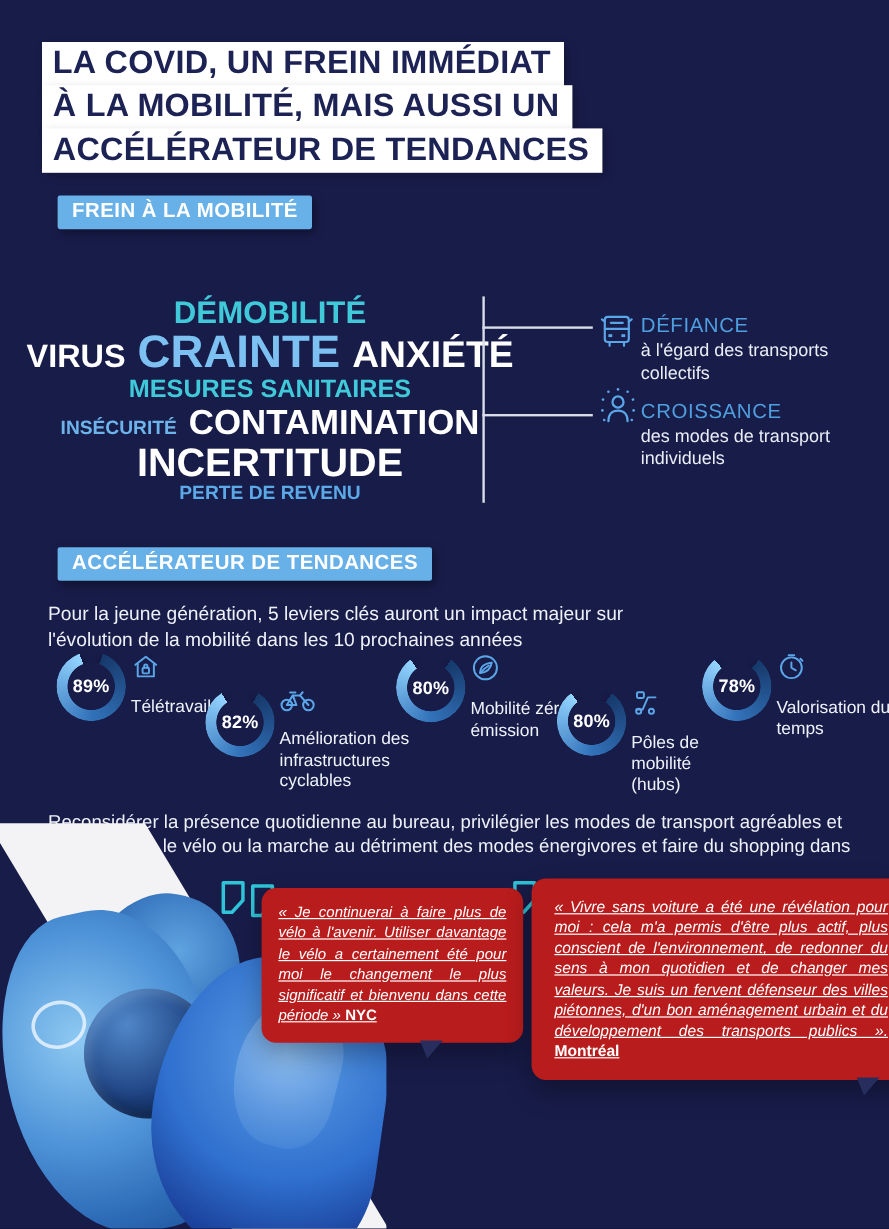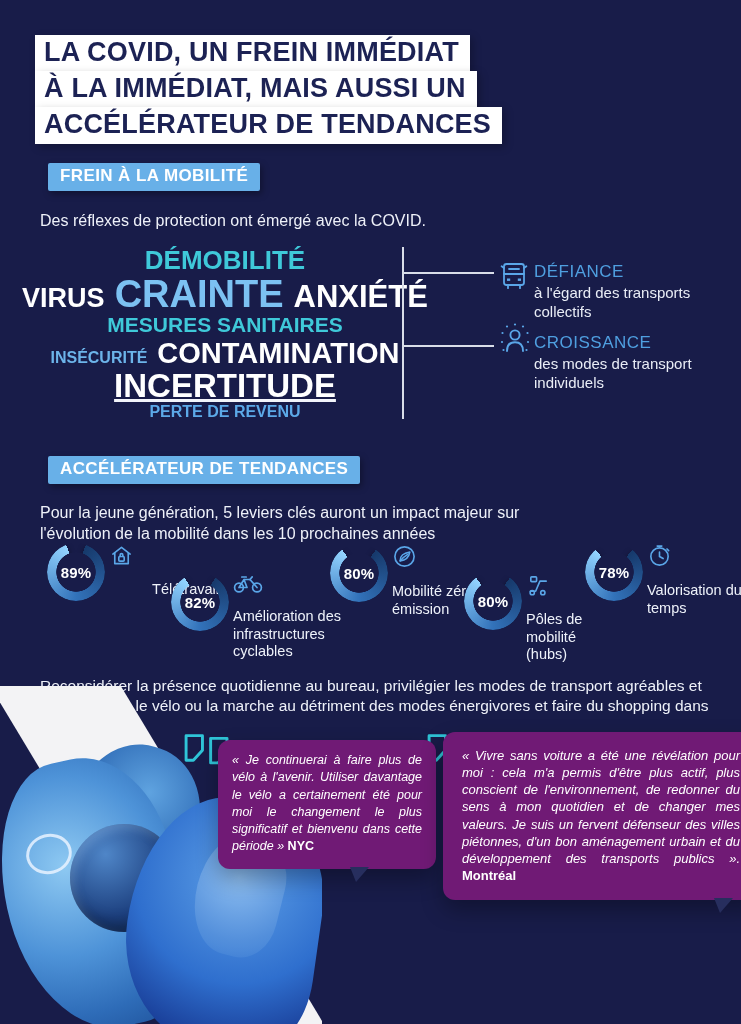--- a/index.html
+++ b/index.html
@@ -24,21 +24,21 @@
     border-radius:2px;box-shadow:2px 3px 7px rgba(0,0,0,.35);white-space:nowrap;
   }
   .badge-frein{left:48px;top:163px;}
   .badge-accel{left:48px;top:456px;}
   .subtitle{position:absolute;left:40px;top:196px;font-size:16px;color:#eef1f9;}
   .intro{position:absolute;left:40px;top:487px;width:500px;font-size:16px;line-height:1.3;color:#eef1f9;}
   .conclusion{position:absolute;left:40px;top:660px;width:678px;font-size:15.5px;line-height:1.35;color:#eef1f9;}
   
   .cloud{position:absolute;left:30px;top:245px;width:390px;text-align:center;font-weight:bold;}
   .cloud-row{display:flex;justify-content:center;align-items:baseline;gap:10px;white-space:nowrap;}
-  .r1{height:28px;} .r2{height:40px;} .r3{height:30px;} .r4{height:24px;} .r5{height:36px;text-decoration:underline;} .r6{height:20px;}
+  .r1{height:28px;} .r2{height:40px;} .r3{height:30px;} .r4{height:24px;} .r5{height:36px;} .r6{height:20px;}
   .w-cyan-lg{color:#3fc9d9;font-size:26px;}
   .w-white-lg{color:#ffffff;font-size:27px;}
   .w-blue-xl{color:#7cc1f2;font-size:38px;}
   .w-white-md{color:#ffffff;font-size:31px;}
   .w-blue-sm{color:#6cb4ea;font-size:16px;}
   .w-white-xl{color:#ffffff;font-size:29px;}
   .w-cyan-md{color:#3fc9d9;font-size:21px;}
   .w-white-xxl{color:#ffffff;font-size:33px;}
   .w-blue-sm2{color:#5ca9e8;font-size:16px;}
   
@@ -46,39 +46,40 @@
   .bracket-h{position:absolute;height:2px;width:92px;left:402px;background:#d8dde8;}
   .bh1{top:272px;} .bh2{top:345px;}
   .outcome-icon{position:absolute;}
   .oi1{left:497px;top:258px;} .oi2{left:496px;top:320px;}
   .outcome-title{position:absolute;left:534px;color:#4f9fe0;font-size:17px;letter-spacing:.5px;}
   .ot1{top:262px;} .ot2{top:333px;}
   .outcome-desc{position:absolute;left:534px;width:160px;font-size:15px;line-height:1.28;color:#e9edf6;}
   .od1{top:283px;} .od2{top:354px;}
   
   .stat{position:absolute;width:220px;height:100px;}
-  .s1{left:47px;top:543px;text-align:right;} .s2{left:171px;top:573px;} .s3{left:330px;top:544px;}
+  .s1{left:47px;top:543px;} .s2{left:171px;top:573px;} .s3{left:330px;top:544px;}
   .s4{left:464px;top:572px;} .s5{left:585px;top:543px;}
   .ring{
     position:absolute;left:0;top:0;width:58px;height:58px;border-radius:50%;
     -webkit-mask:radial-gradient(closest-side,transparent 67%,#000 69%);
             mask:radial-gradient(closest-side,transparent 67%,#000 69%);
     filter:drop-shadow(0 2px 3px rgba(0,0,0,.4));
   }
   .pct{
     position:absolute;left:0;top:0;width:58px;height:58px;display:flex;align-items:center;justify-content:center;
     font-size:15px;font-weight:bold;color:#fff;letter-spacing:.2px;
   }
   .stat-info{position:absolute;left:62px;top:0;display:flex;flex-direction:column;gap:14px;}
   .stat-label{font-size:14.5px;line-height:1.22;color:#eef2fa;}
   .lw1{width:110px;} .lw2{width:118px;} .lw3{width:96px;} .lw4{width:78px;} .lw5{width:96px;}
   
   .quote{
-    position:absolute;background:#701a75;border-radius:12px;color:#fff;text-align:justify;
+    position:absolute;background:#b91c1c;border-radius:12px;color:#fff;text-align:justify;
     box-shadow:0 10px 22px rgba(0,0,0,.3);
+    text-decoration:underline;
   }
   .q1{left:218px;top:740px;width:190px;padding:12px 14px 13px;font-size:12.5px;line-height:1.38;}
   .q2{left:443px;top:732px;width:278px;padding:15px 19px 16px;font-size:13px;line-height:1.32;}
   .quote .body{font-style:italic;}
   .quote .src{font-weight:bold;font-style:normal;}
   .quote::after{
     content:"";position:absolute;bottom:-13px;width:0;height:0;
     border-top:15px solid #272e5e;border-left:6px solid transparent;border-right:13px solid transparent;
   }
   .q1::after{left:132px;}
@@ -119,26 +120,25 @@
   }
   svg{display:block;}
 </style>
 </head>
 <body>
 
 <div class="page">
 
   <header class="title-block">
     <span class="title-line">LA COVID, UN FREIN IMMÉDIAT</span>
-    <span class="title-line">À LA IMMÉDIAT, MAIS AUSSI UN</span>
+    <span class="title-line">À LA MOBILITÉ, MAIS AUSSI UN</span>
     <span class="title-line">ACCÉLÉRATEUR DE TENDANCES</span>
   </header>
 
   <span class="badge badge-frein">FREIN À LA MOBILITÉ</span>
-  <p class="subtitle">Des réflexes de protection ont émergé avec la COVID.</p>
 
   <div class="cloud">
     <div class="cloud-row r1">
       <span class="w-cyan-lg">DÉMOBILITÉ</span>
     </div>
     <div class="cloud-row r2">
       <span class="w-white-lg">VIRUS</span>
       <span class="w-blue-xl">CRAINTE</span>
       <span class="w-white-md">ANXIÉTÉ</span>
     </div>

